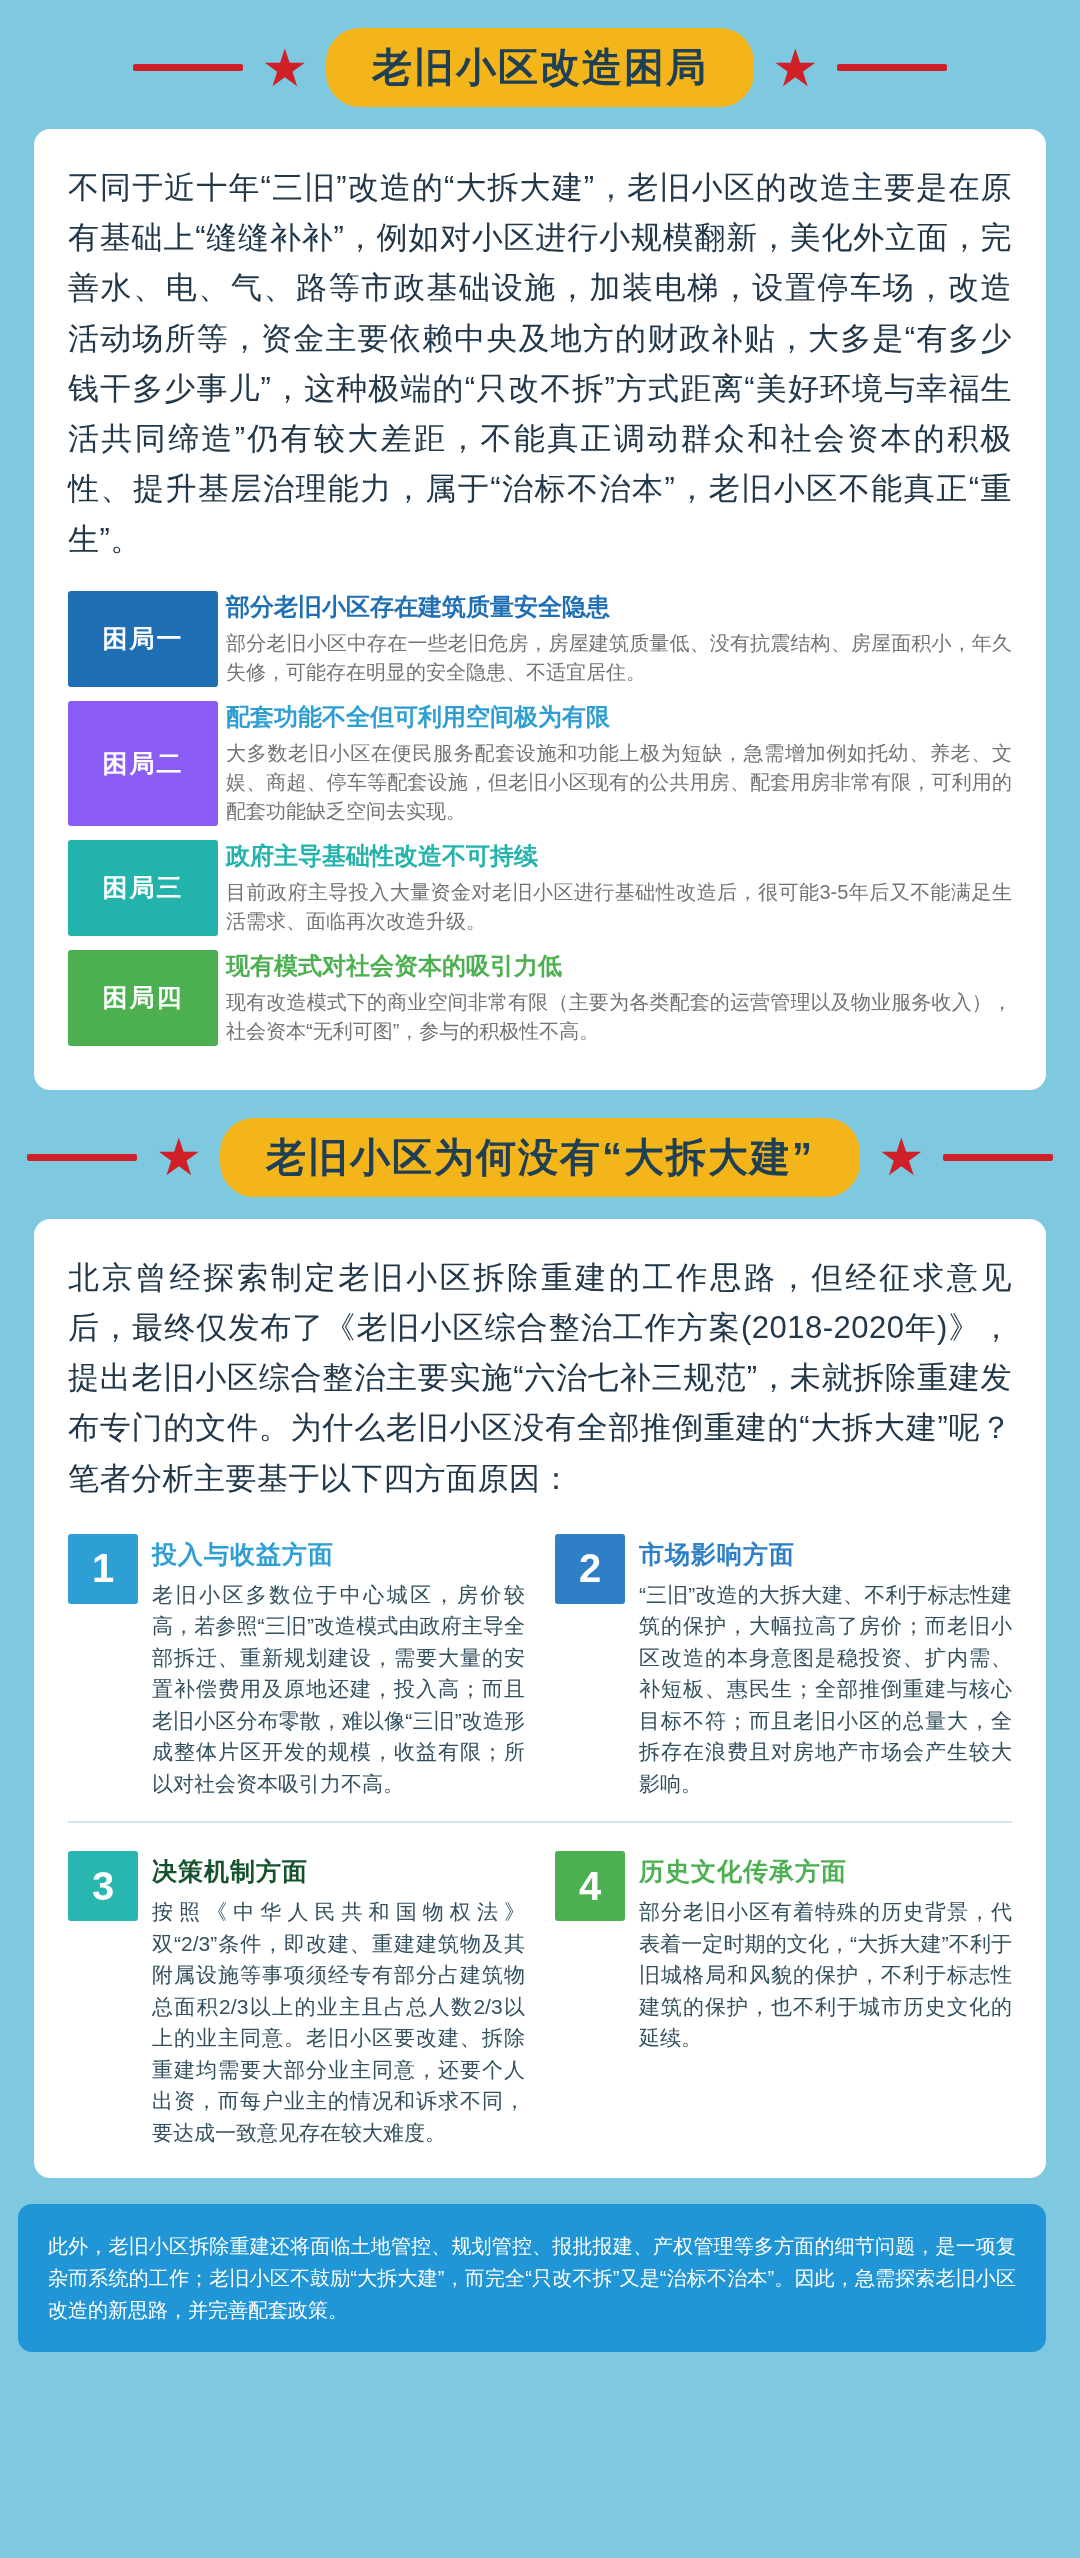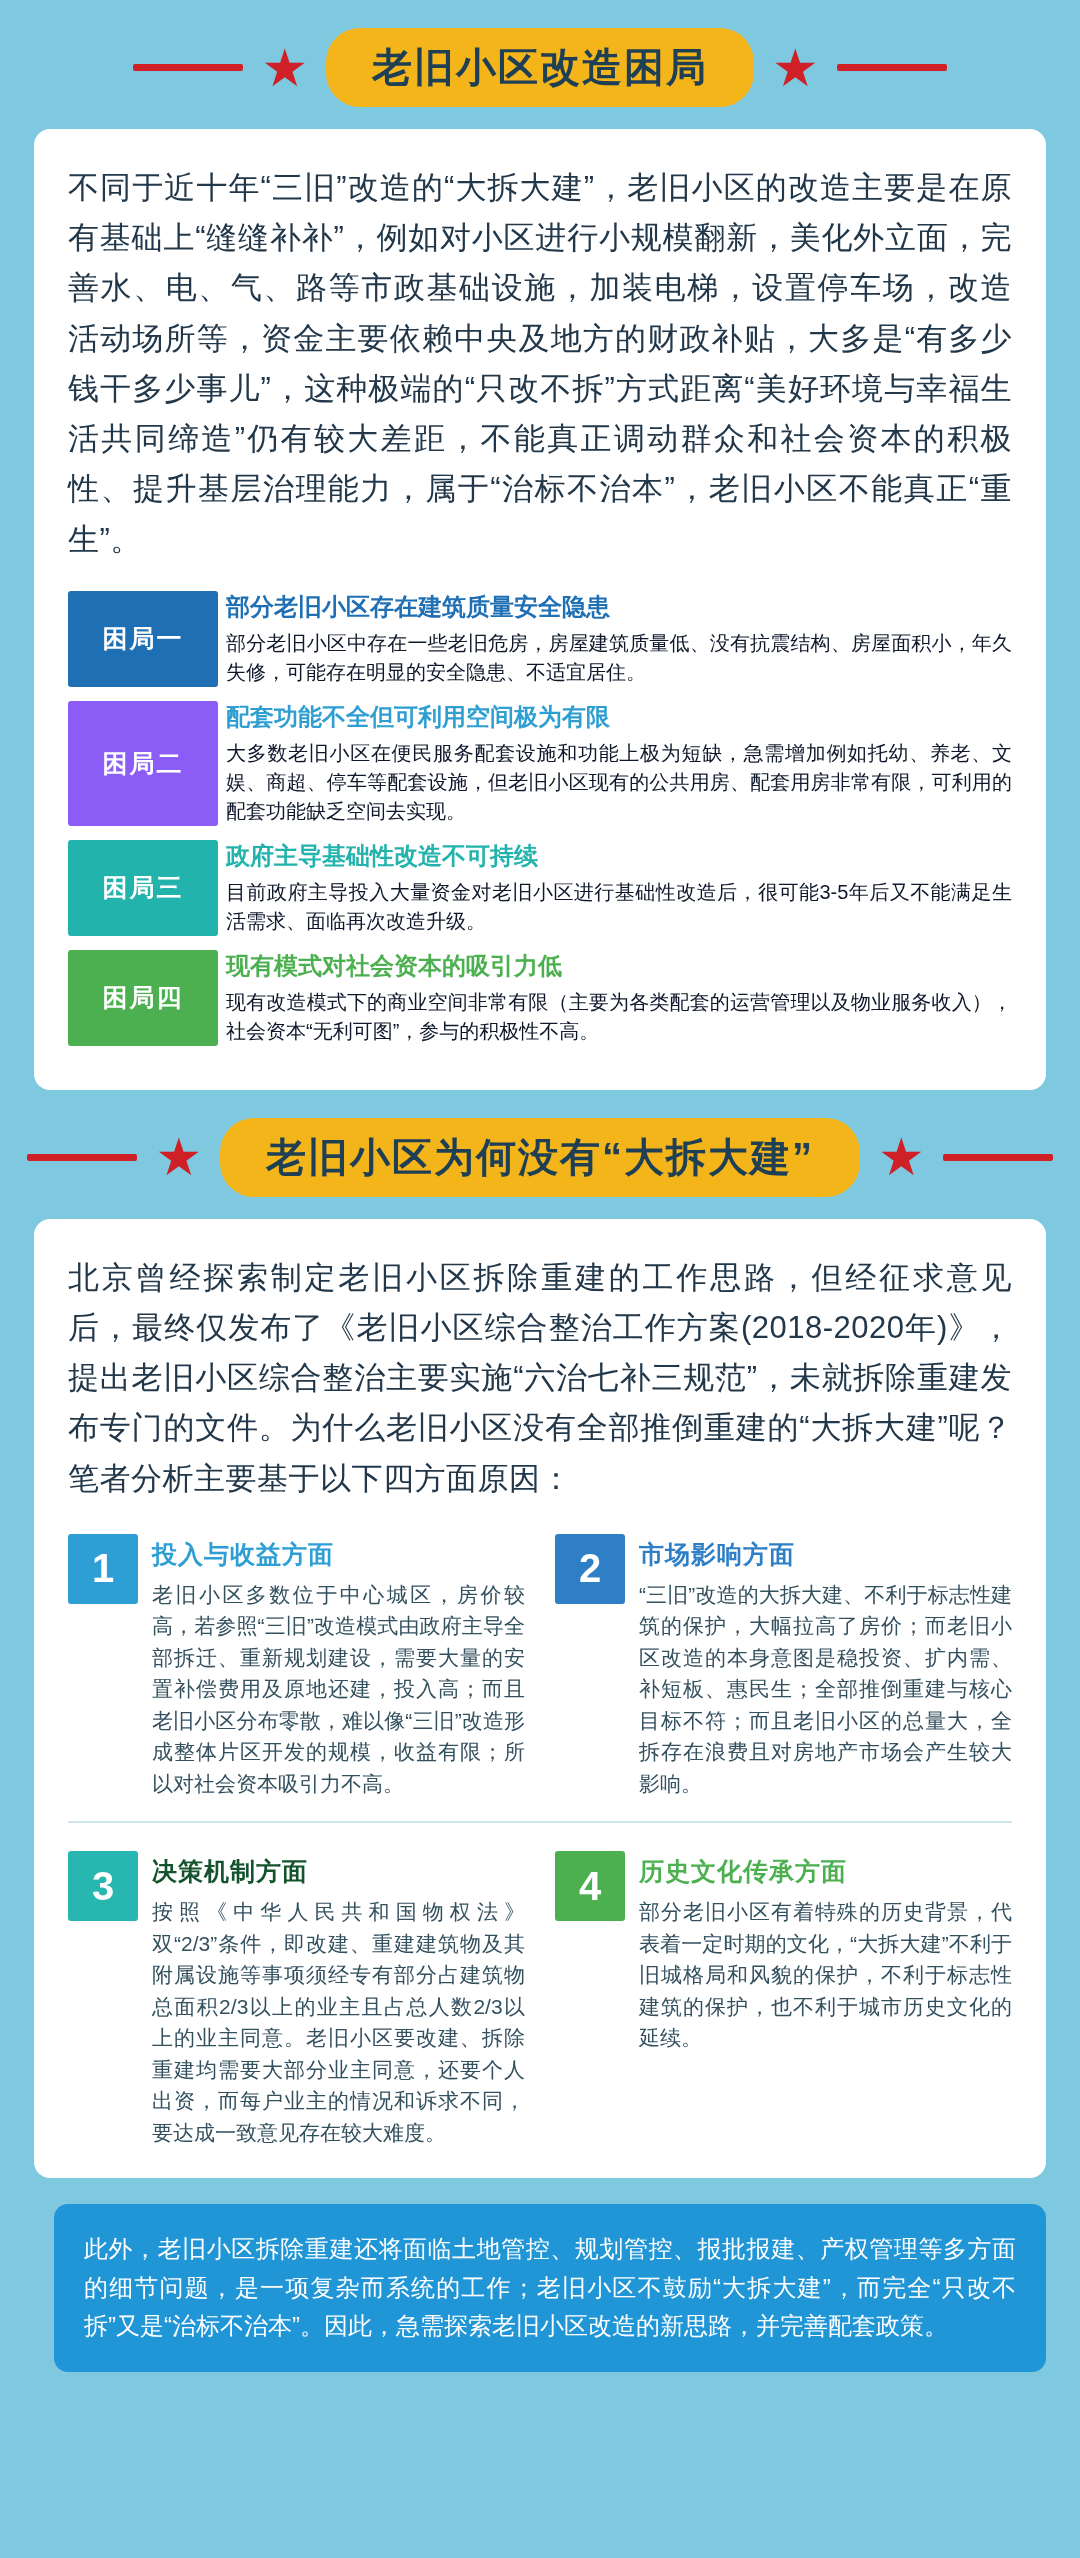--- a/index.html
+++ b/index.html
@@ -51,21 +51,21 @@
   .trouble-list{margin-top:26px;}
   .trow{display:flex;align-items:stretch;margin-bottom:14px;}
   .tbadge{
     width:150px;min-width:150px;
     display:flex;align-items:center;justify-content:center;
     color:#fff;font-size:25px;font-weight:bold;letter-spacing:2px;
     border-radius:3px;
   }
   .tbody{flex:1;padding-left:8px;}
   .ttitle{font-size:24px;font-weight:bold;margin-bottom:6px;}
-  .ttext{font-size:20px;line-height:1.45;color:#0f172a;text-align:justify;}
+  .ttext{font-size:20px;line-height:1.45;color:#737373;text-align:justify;}
 
   
   .reasons{
     margin-top:30px;
     display:grid;
     grid-template-columns:1fr 1fr;
     gap:26px 30px;
   }
   .rcell{display:flex;align-items:flex-start;}
   .rnum{
@@ -74,26 +74,26 @@
     color:#fff;font-size:40px;font-weight:bold;
     border-radius:3px;margin-right:14px;
   }
   .rbody{flex:1;}
   .rtitle{font-size:25px;font-weight:bold;margin:4px 0 8px 0;letter-spacing:1px;}
   .rtext{font-size:21px;line-height:1.5;color:#33505f;text-align:justify;}
   .rsep{border-top:2px solid #cfe6ef;grid-column:1 / -1;margin:-4px 0 -4px 0;}
 
   
   .note{
-    margin:26px 34px 0 54px;
+    margin:26px 34px 0 18px;
     background:#2196d6;
     color:#ffffff;
     border-radius:14px;
     padding:26px 30px;
-    font-size:24px;
+    font-size:20px;
     line-height:1.6;
     text-align:justify;
     box-sizing:border-box;
   }
 </style>
 </head>
 <body>
 
 <div class="page">
 

